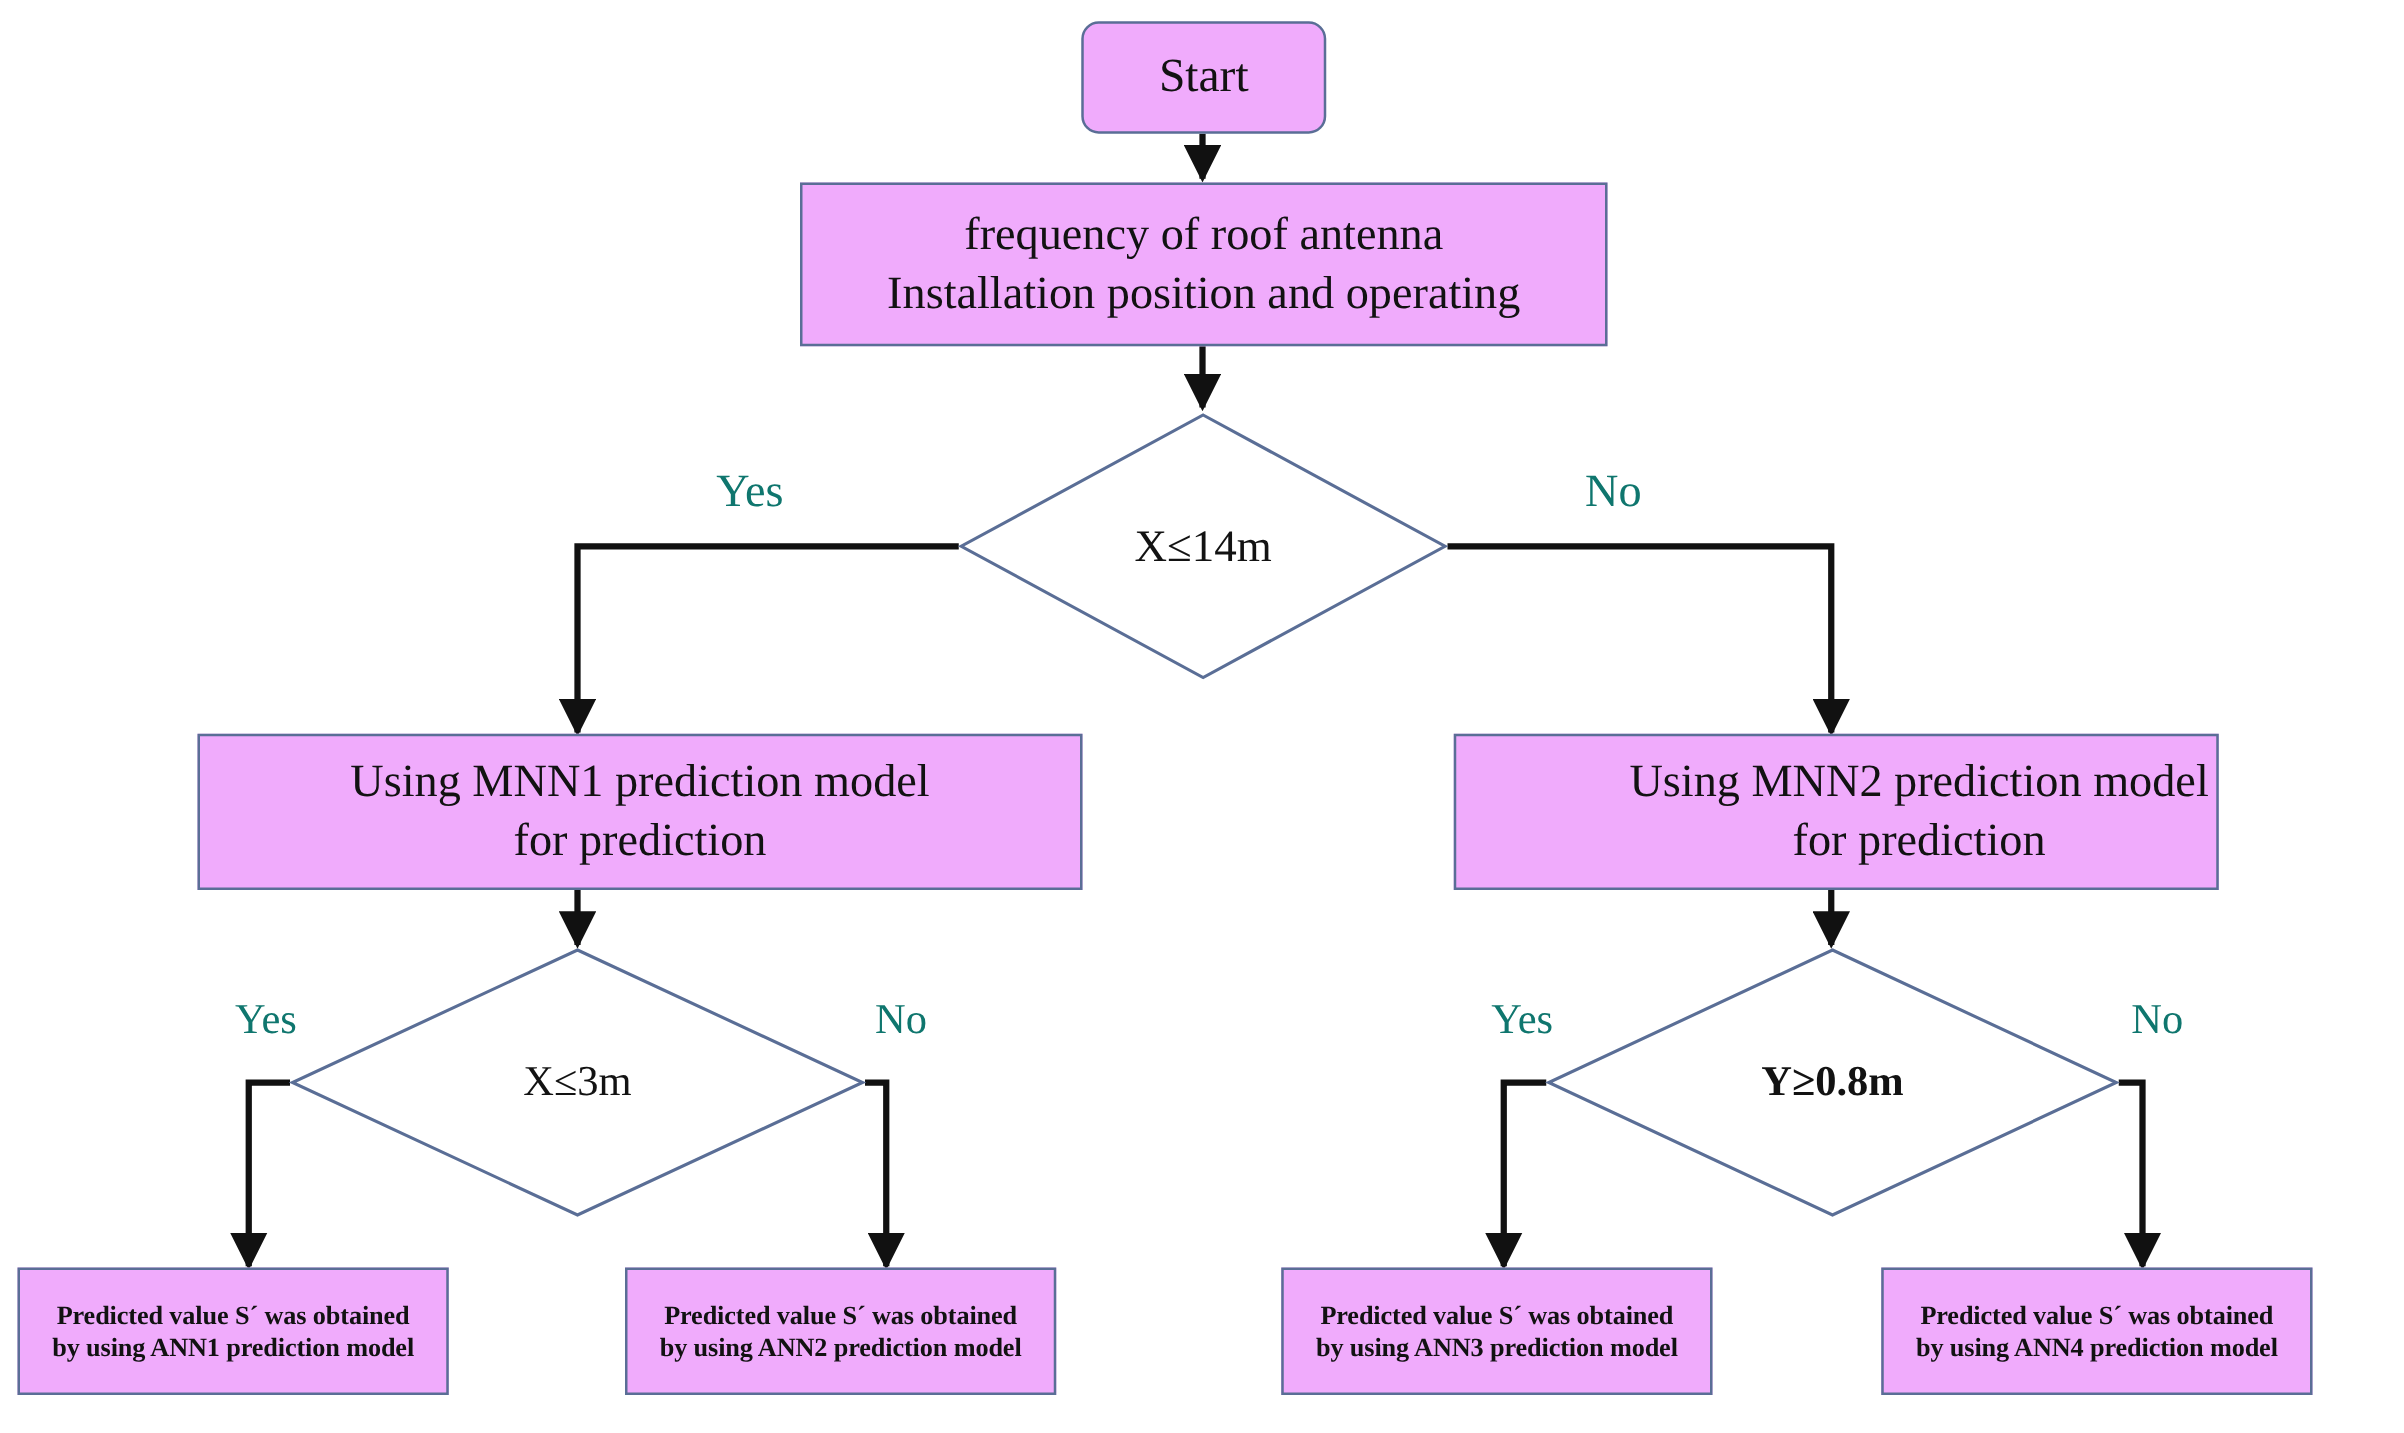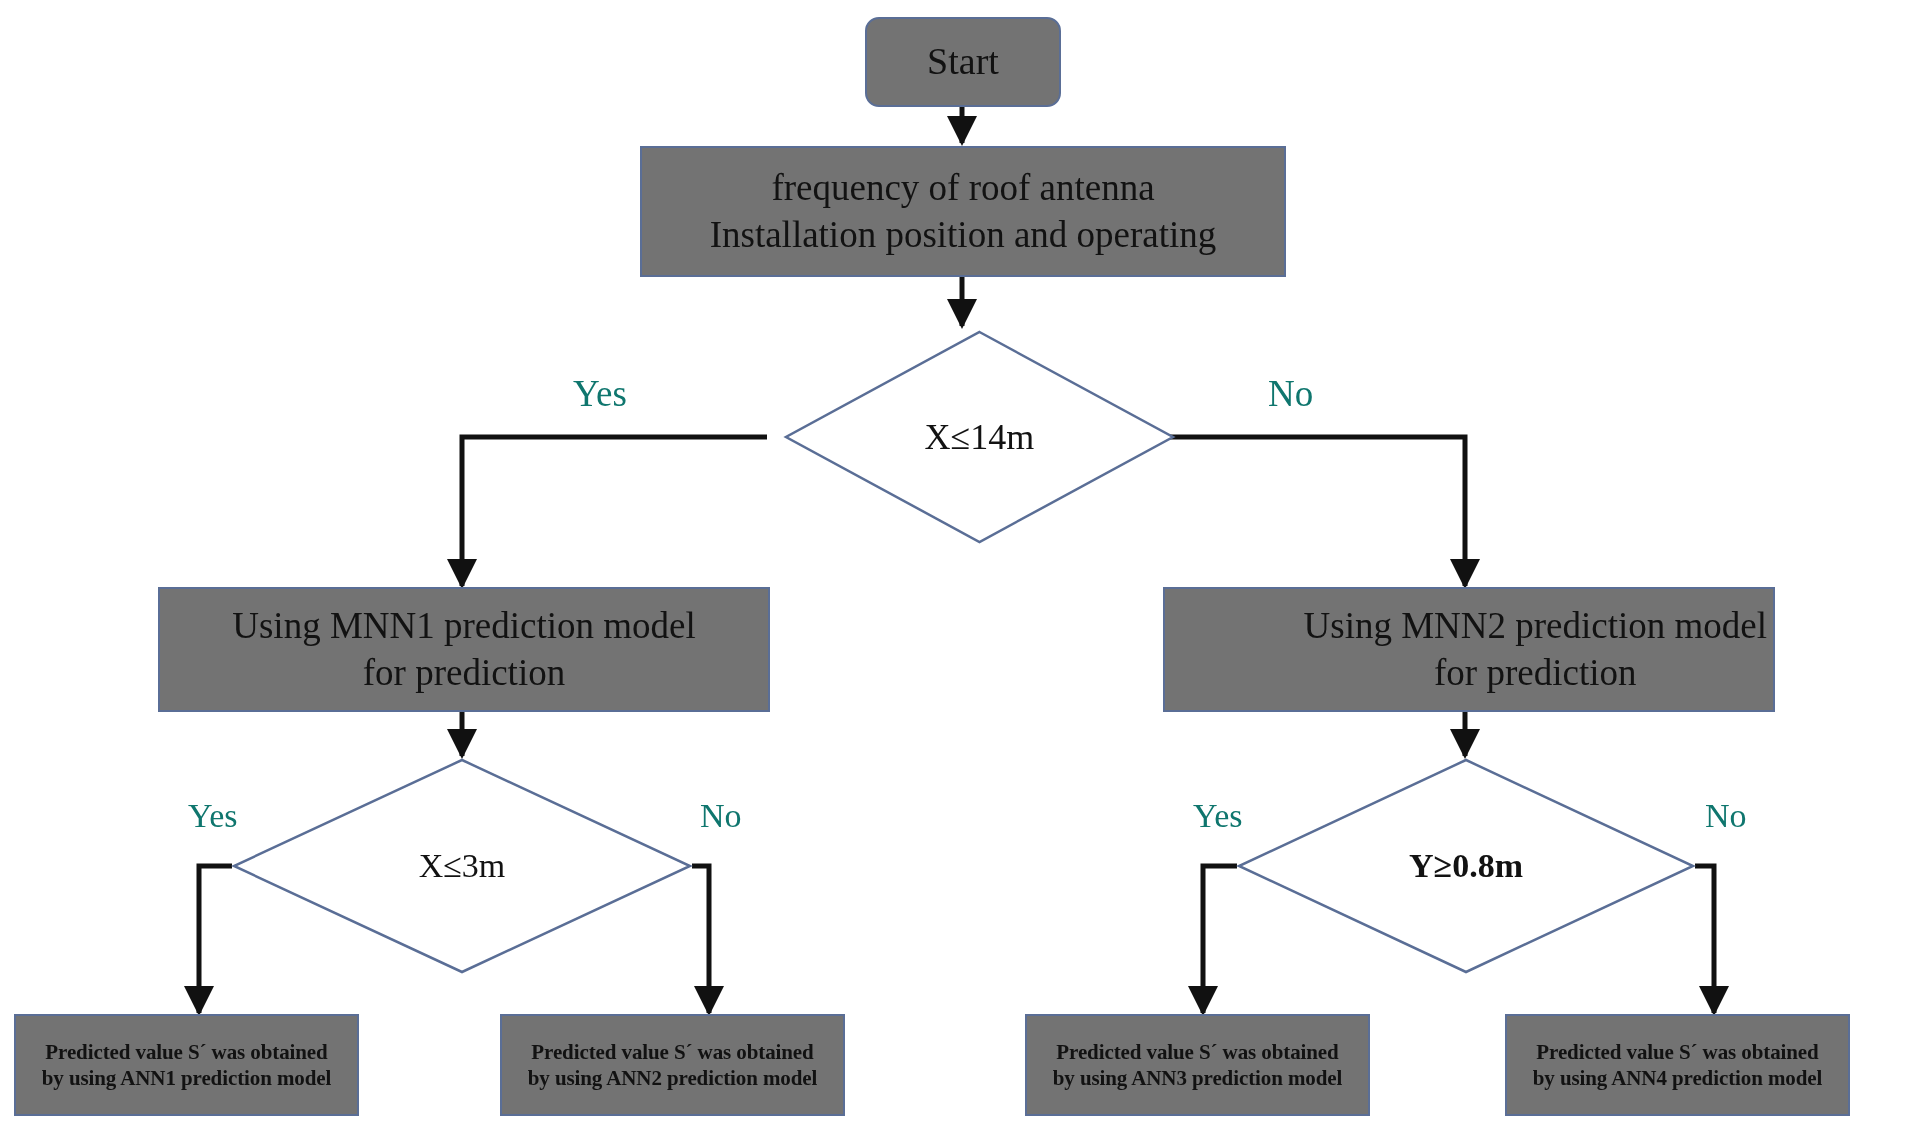--- a/index.html
+++ b/index.html
@@ -21,21 +21,21 @@
     position: absolute;
     left: 0;
     top: 0;
     width: 1923px;
     height: 1146px;
   }
   
   .node {
     position: absolute;
     box-sizing: border-box;
-    background: #737373;
+    background: #f0abfc;
     border: 2px solid #5a6e96;
     display: flex;
     align-items: center;
     justify-content: center;
     text-align: center;
     color: #121212;
     line-height: 1.25;
   }
   .node-start {
     border-radius: 14px;
@@ -128,31 +128,31 @@
     <span class="inner">Start</span>
   </div>
 
   <div class="node node-process" style="left:640px; top:146px; width:646px; height:131px;">
     <div class="inner">
       <div>frequency of roof antenna</div>
       <div>Installation position and operating</div>
     </div>
   </div>
 
-  <div class="diamond" style="left:784px; top:330px; width:391px; height:214px;">
+  <div class="diamond" style="left:767px; top:330px; width:391px; height:214px;">
     <svg width="391" height="214" viewBox="0 0 391 214" xmlns="http://www.w3.org/2000/svg">
       <polygon points="195.5,2 389,107 195.5,212 2,107" fill="#ffffff" stroke="#5a6e96" stroke-width="2.5"></polygon>
     </svg>
     <div class="dlabel">X≤14m</div>
   </div>
 
   <div class="edge-label" style="left:573px; top:372px;">Yes</div>
   <div class="edge-label" style="left:1268px; top:372px;">No</div>
 
-  <div class="node node-process" style="left:158px; top:587px; width:612px; height:125px;">
+  <div class="node node-process" style="left:158px; top:587px; width:708px; height:125px;">
     <div class="inner">
       <div>Using MNN1 prediction model</div>
       <div>for prediction</div>
     </div>
   </div>
 
   <div class="node node-process" style="left:1163px; top:587px; width:612px; height:125px;justify-content:flex-end;">
     <div class="inner">
       <div>Using MNN2 prediction model</div>
       <div>for prediction</div>

